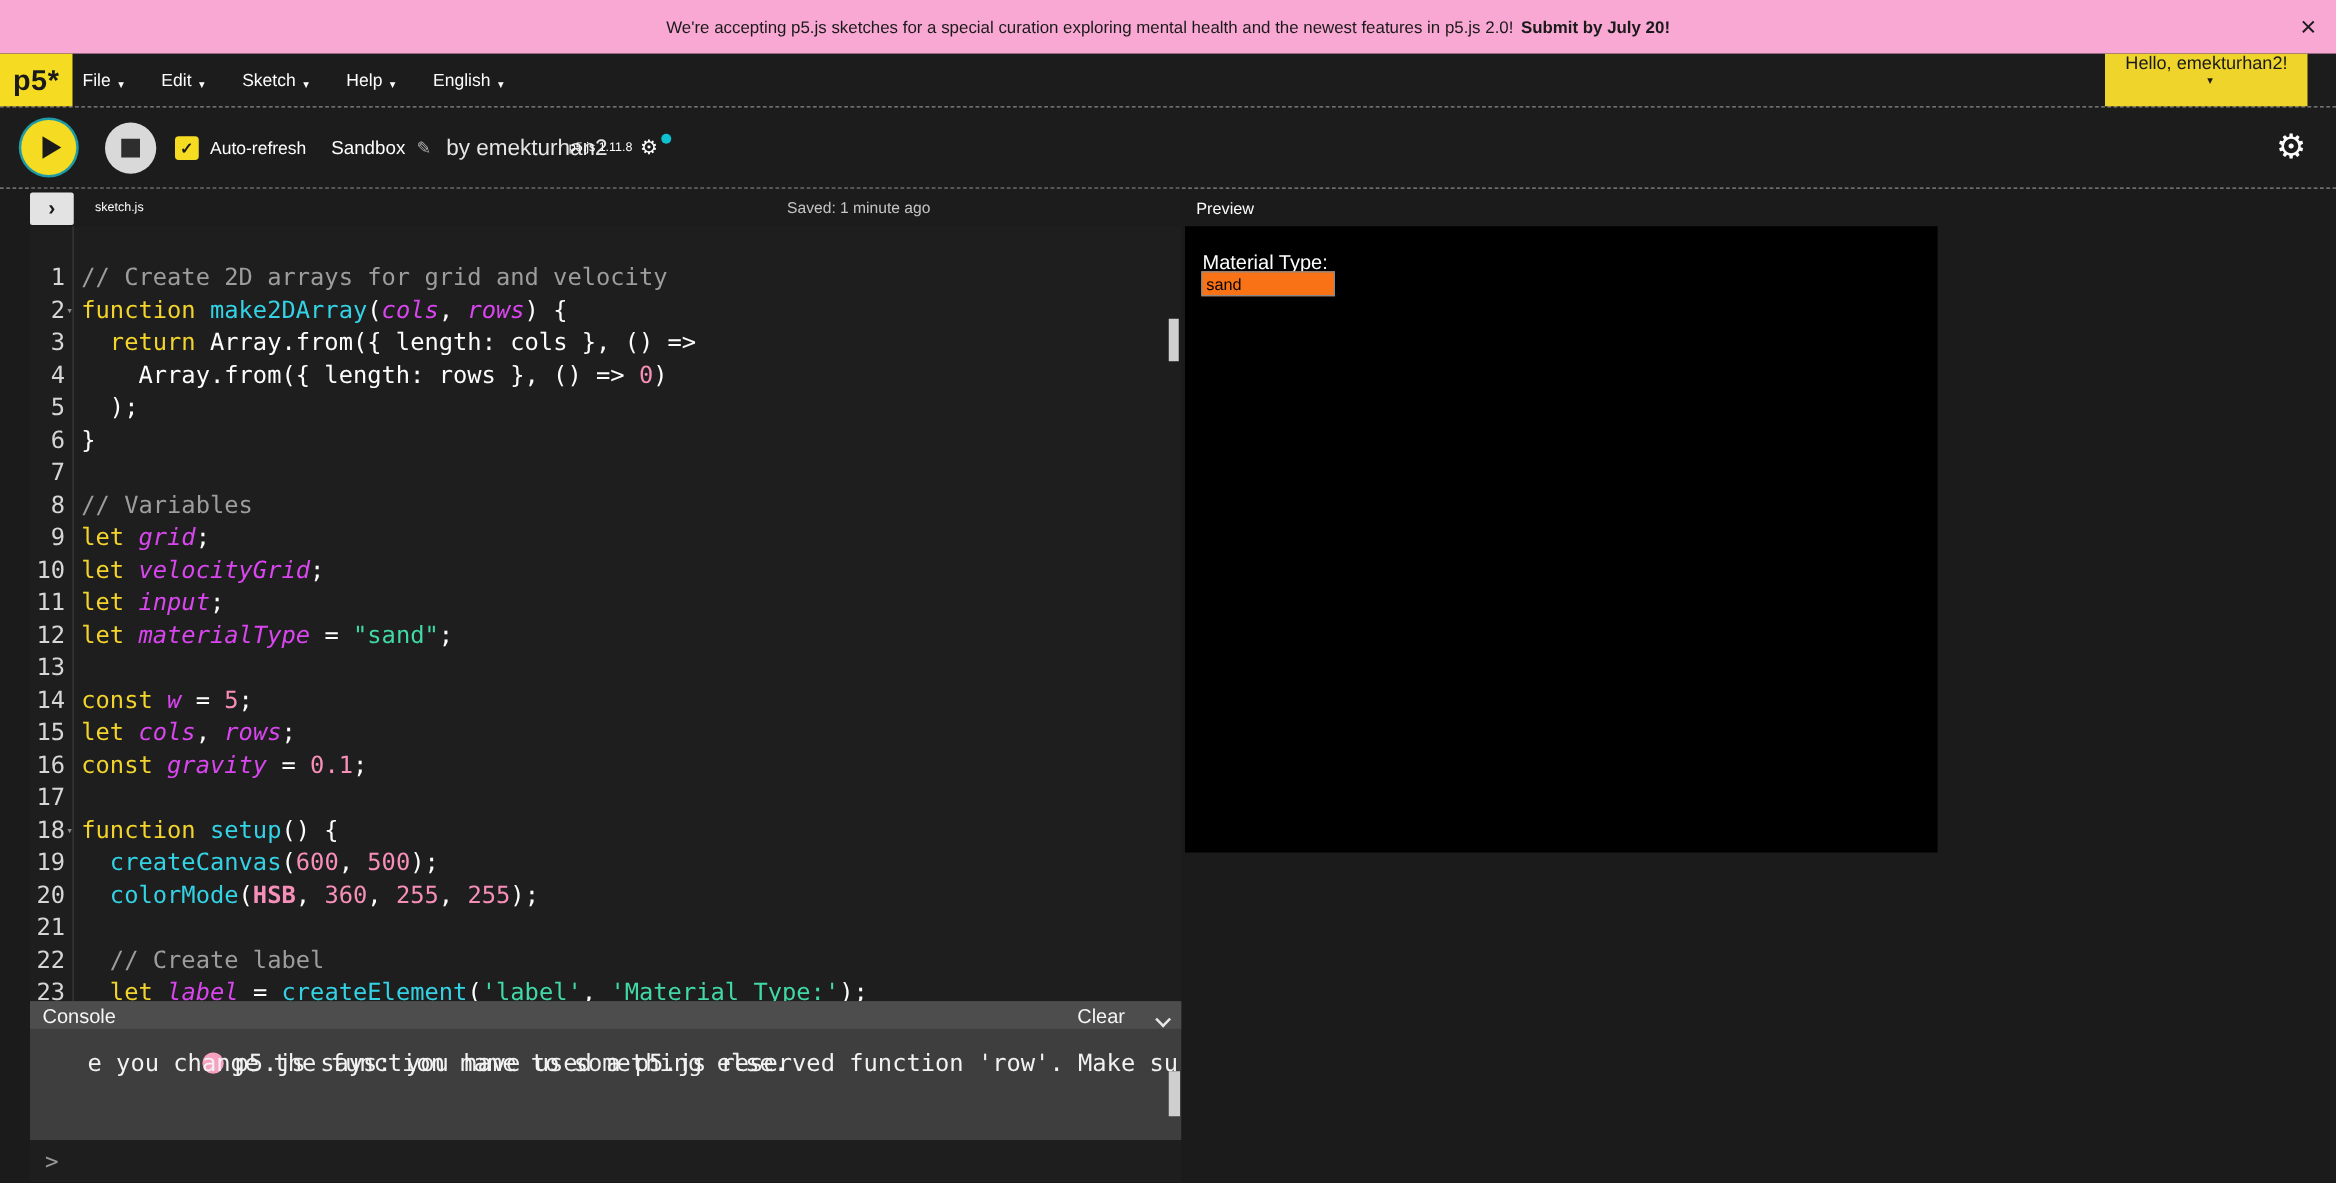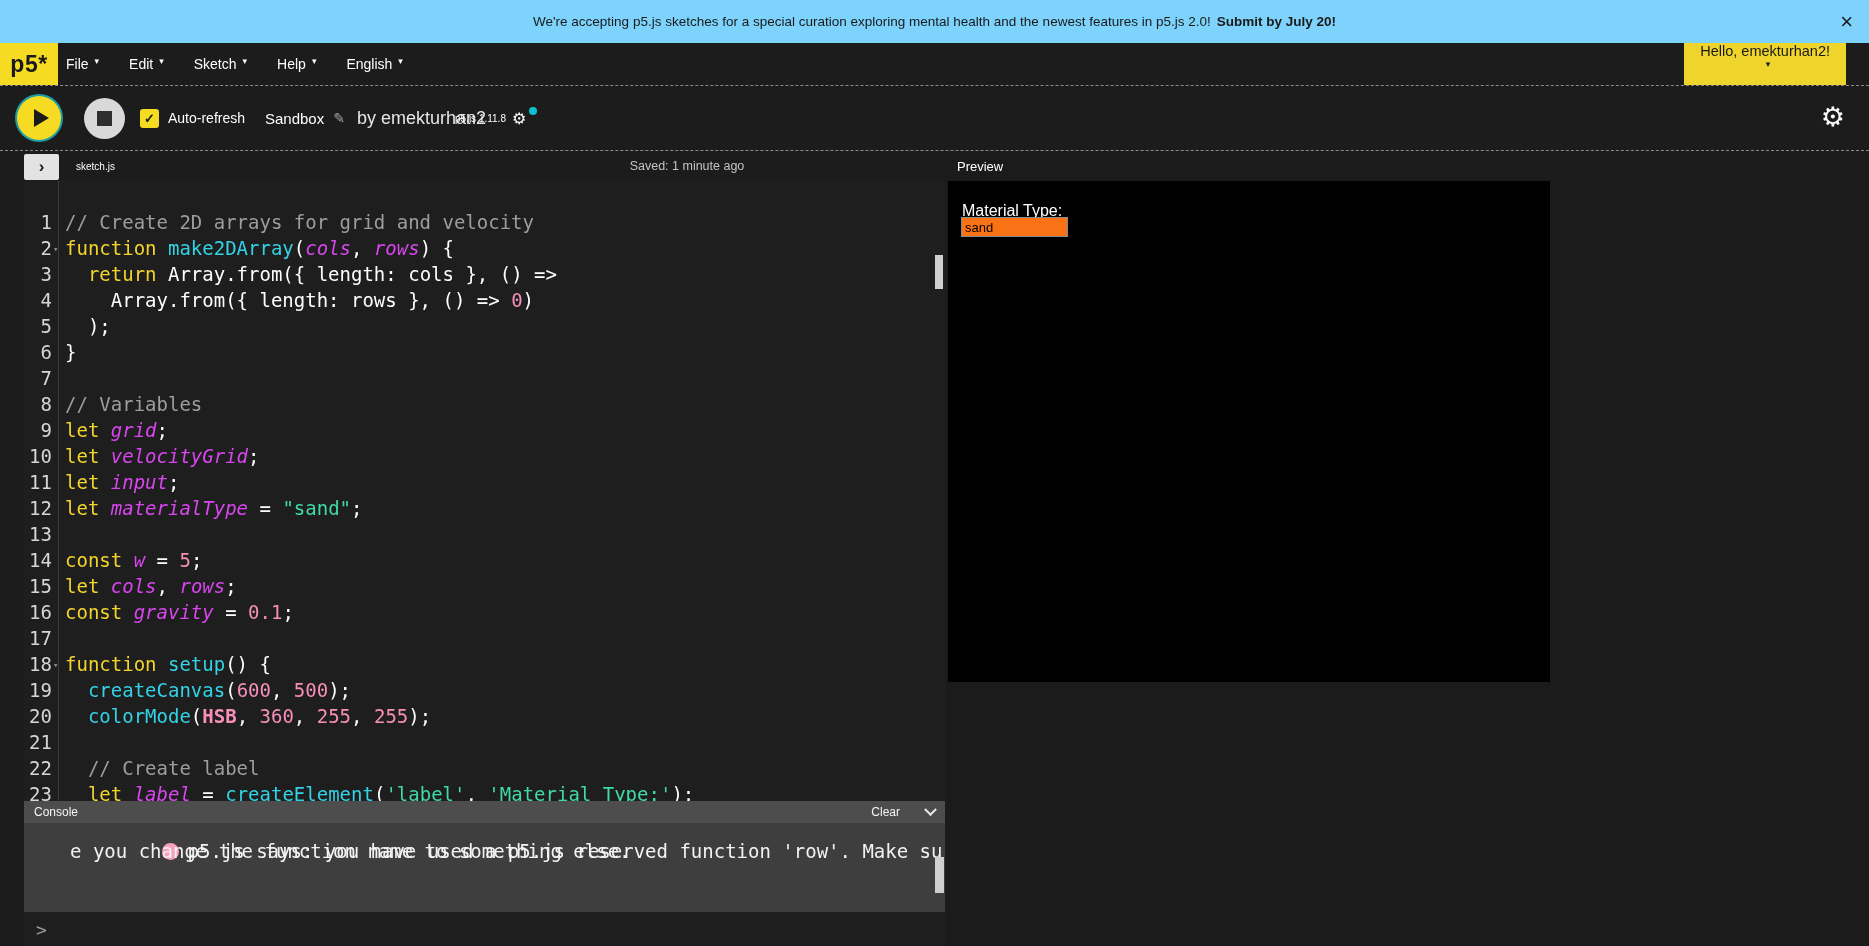--- a/index.html
+++ b/index.html
@@ -1,33 +1,33 @@
 <!DOCTYPE html>
 <html><head>
 <meta charset="utf-8">
 <style>
   * { box-sizing: border-box; margin: 0; padding: 0; }
   body { background:#1b1b1b; font-family:"Liberation Sans", sans-serif; }
   #app { position:relative; width:1869px; height:946px; background:#1b1b1b; overflow:hidden; }
 
   
-  .banner { position:absolute; top:0; left:0; width:100%; height:43px; background:#7dd3fc;
+  .banner { position:absolute; top:0; left:0; width:100%; height:43px; background:#f9a8d4;
             display:flex; align-items:center; justify-content:center; color:#1a1a1a; font-size:13.5px; }
   .banner .cta { font-weight:bold; margin-left:6px; }
   .banner-close { position:absolute; right:16px; top:50%; transform:translateY(-50%);
                   font-size:22px; line-height:1; color:#1a1a1a; cursor:pointer; }
 
   
   .menubar { position:absolute; top:43px; left:0; width:100%; height:43px; background:#1c1c1c;
              border-bottom:1px dashed #8a8a8a; }
   .logo { position:absolute; left:0; top:0; width:58px; height:42px; background:#f5dc23;
           color:#1a1a1a; display:flex; align-items:center; justify-content:center;
           font-weight:bold; font-size:23px; letter-spacing:0.5px; }
   .menus { position:absolute; left:66px; top:0; height:42px; display:flex; align-items:center; gap:30px; }
-  .menu-item { color:#fdfdfd; font-size:14px; display:flex; align-items:flex-start; cursor:pointer; }
+  .menu-item { color:#fdfdfd; font-size:14px; display:flex; align-items:flex-end; cursor:pointer; }
   .caret-down { font-size:9px; margin-left:6px; color:#fdfdfd; }
   .greeting-btn { position:absolute; right:23px; top:0; height:42px; background:#efd52b;
                   color:#1a1a1a; display:flex; align-items:center; padding:0 16px; font-size:14.5px; cursor:pointer;flex-direction:column; }
   .greeting-btn .caret-down { color:#1a1a1a; }
 
   
   .toolbar { position:absolute; top:87px; left:0; width:100%; height:64px; background:#1c1c1c;
              border-bottom:1px dashed #8a8a8a; }
   .play-btn { position:absolute; left:17px; top:9px; width:44px; height:44px; border-radius:50%;
               background:#f5dc23; box-shadow:0 0 0 2px #1e9ba6; display:flex; align-items:center; justify-content:center; cursor:pointer; }
@@ -78,21 +78,21 @@
   .vr  { color:#d946ef;font-style:italic; }
   .str { color:#41d9a5; }
   .num { color:#f78fb8; }
   .pl  { color:#fdfdfd; }
   .atom{ color:#f78fb8; font-weight:bold; }
   .editor-scroll-thumb { position:absolute; right:2px; top:74px; width:8px; height:34px; background:#cfcfcf; cursor:pointer; }
 
   
   .console { position:absolute; left:24px; top:801px; width:921px; height:111px; background:#3e3e3e; }
   .console-header { position:absolute; top:0; left:0; right:0; height:22px; background:#4d4d4d;
-                    display:flex; align-items:center; color:#f5f5f5; font-size:12px; padding:0 10px; z-index:2; }
+                    display:flex; align-items:flex-end; color:#f5f5f5; font-size:16px; padding:0 10px; z-index:2; }
   .console-clear { margin-left:auto; margin-right:26px; cursor:pointer; }
   .chevron-down { width:9px; height:9px; border-right:2px solid #e8e8e8; border-bottom:2px solid #e8e8e8;
                   transform:rotate(45deg) translate(-2px,-2px); cursor:pointer; }
   .console-body { position:absolute; top:22px; left:0; right:0; bottom:0; overflow:hidden;
                   font-family:"DejaVu Sans Mono", monospace; font-size:19px; line-height:26px;
                   color:#f2f2f2; padding-left:46px; }
   .console-line { height:26px; white-space:pre; }
   .console-line.clipped { margin-top:-11px; }
   .flower-emoji { display:inline-block; width:17px; height:17px; border-radius:50%;
                   background:#f7a0c0; margin-right:9px; vertical-align:-2px; }

